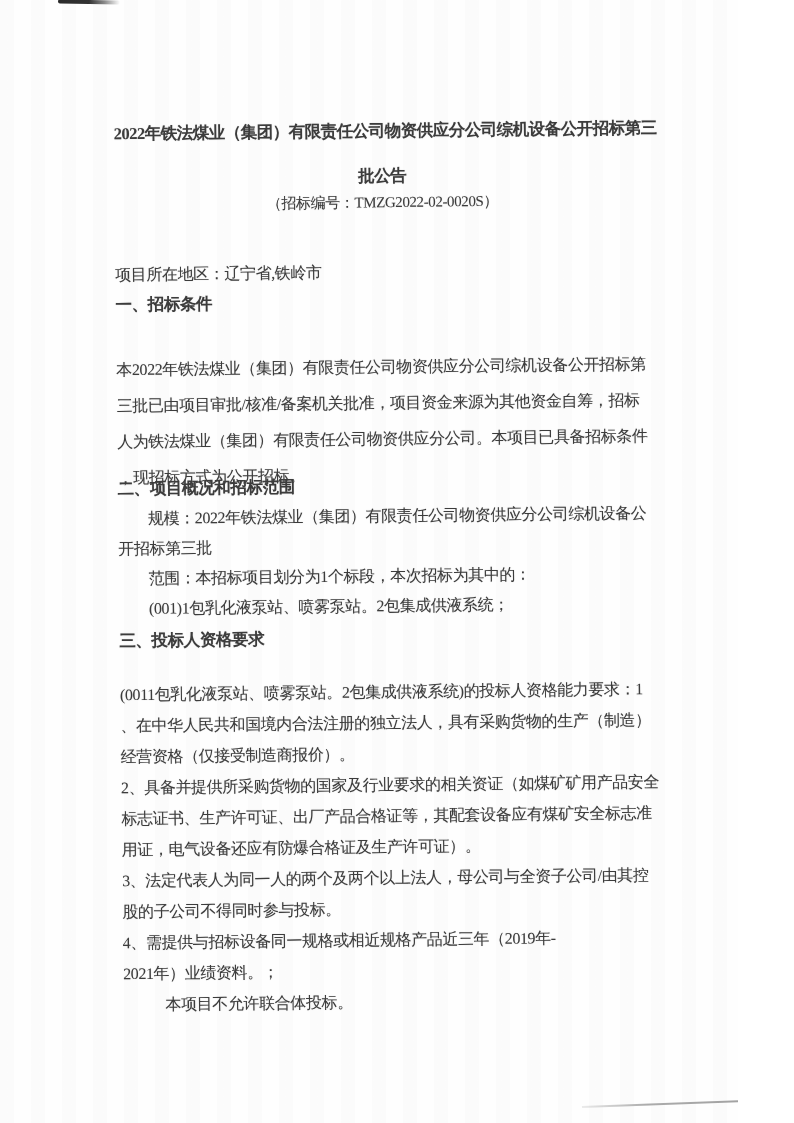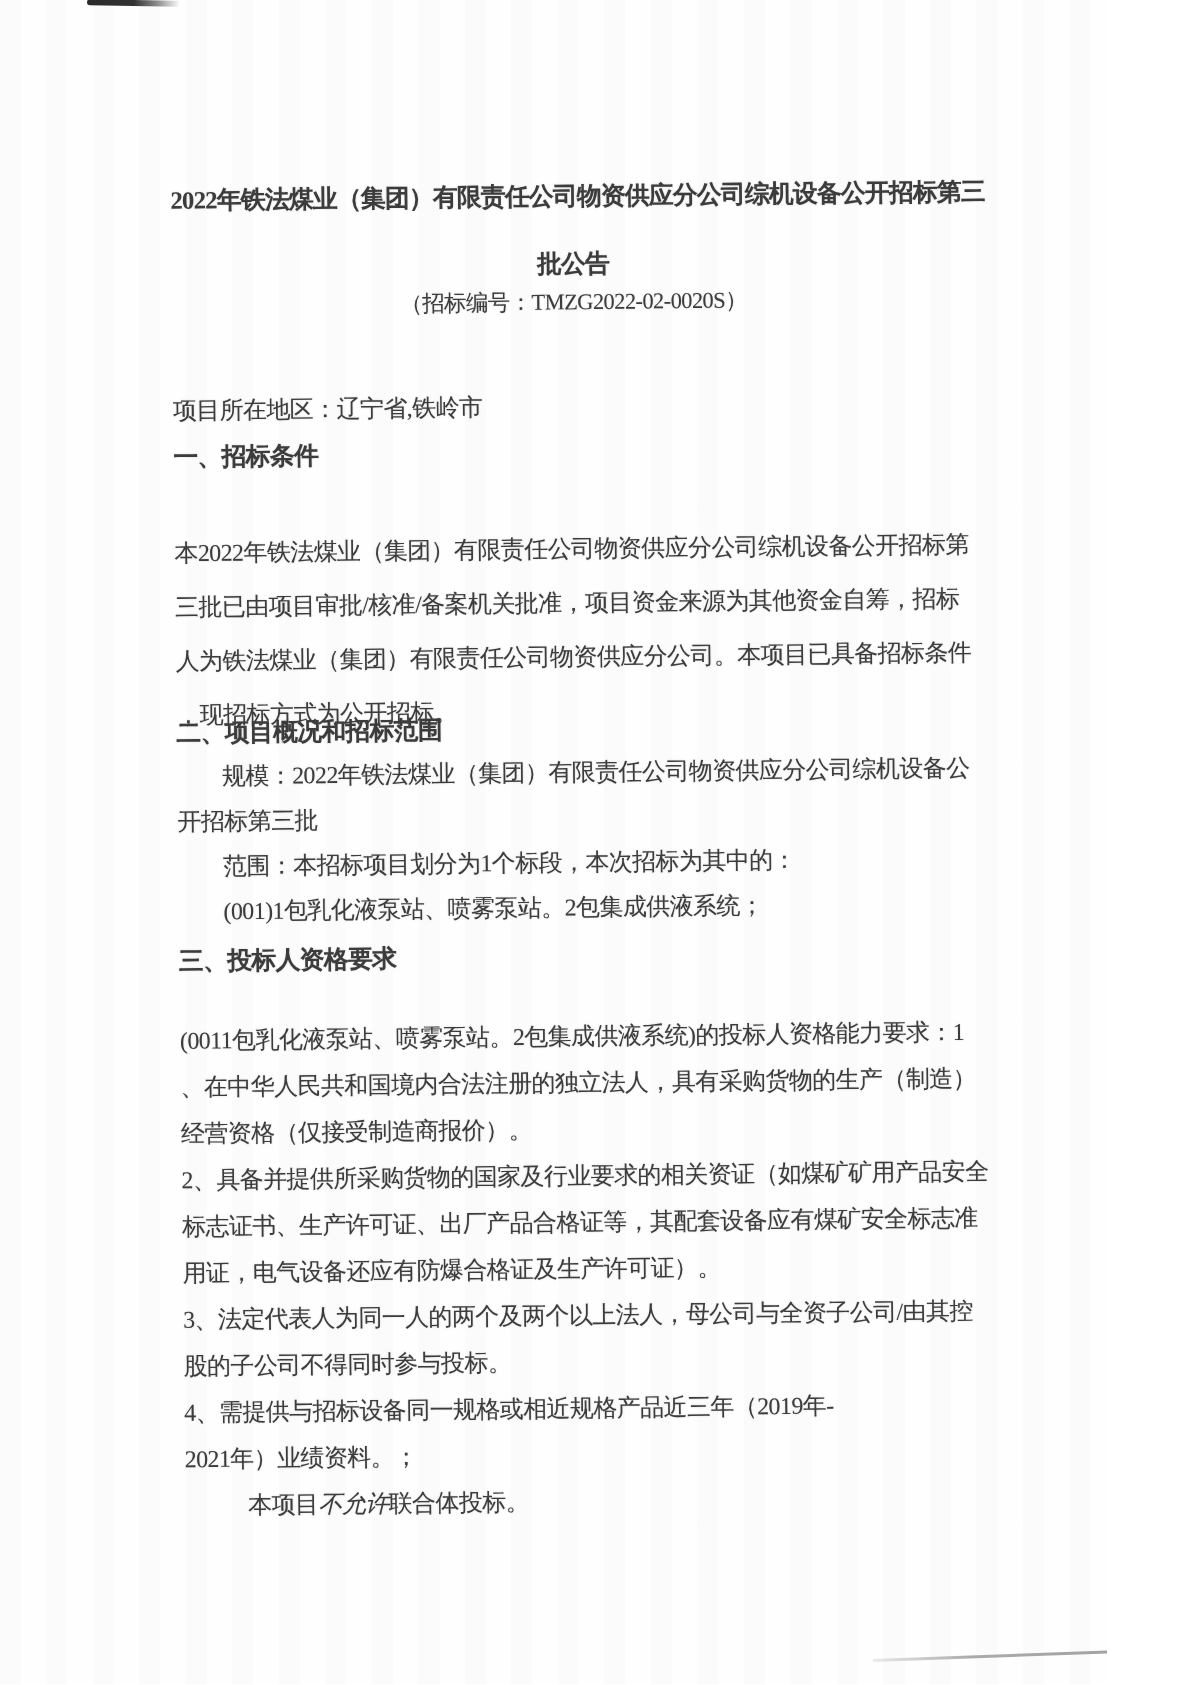--- a/index.html
+++ b/index.html
@@ -34,21 +34,21 @@
   .para1 .line { line-height: 36px; }
   .s3 .line { line-height: 31px; }
   .indent { padding-left: 30px; }
   .indent-lg { padding-left: 42px; }
   .mt-title2 { margin-top: 19px; }
   .mt-location { margin-top: 42px; }
   .mt-para1 { margin-top: 32px; }
   .mt-h2 { margin-top: -22px; }
   .mt-h3 { margin-top: 2px; }
   .mt-s3 { margin-top: 23px; }
-  .em-oblique { font-style: italic; }
+  .em-oblique { }
   .stamp-svg {
     position: absolute;
     left: 738px;
     top: 443px;
     opacity: 0.82;
   }
   .smudge-top {
     position: absolute;
     left: 58px; top: 0px;
     width: 62px; height: 4px;

